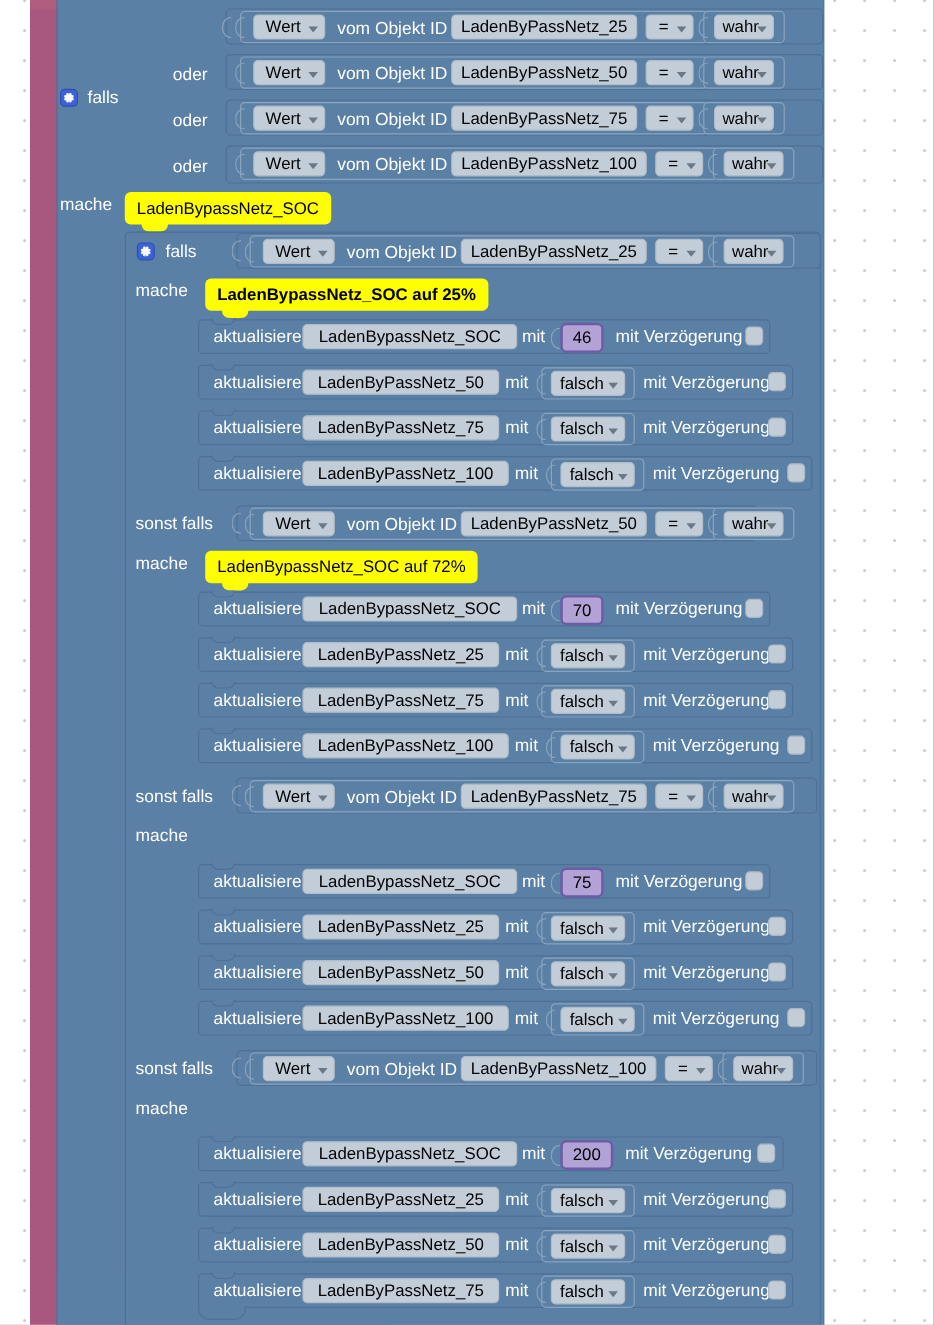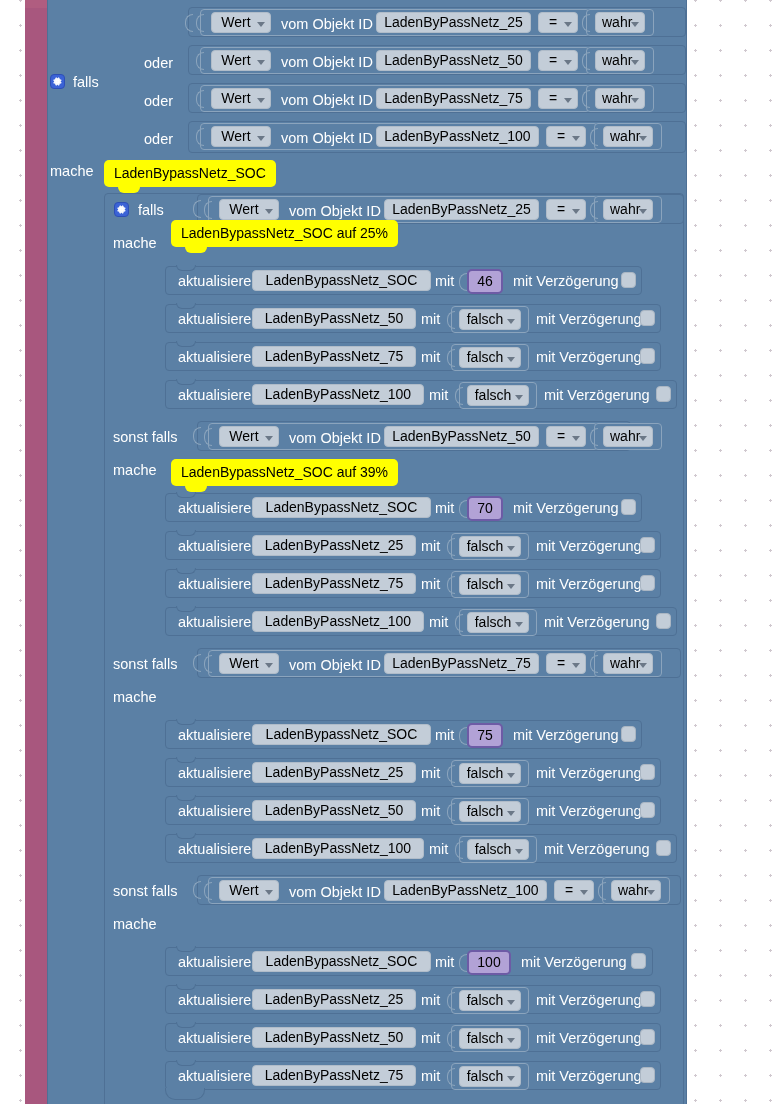--- a/index.html
+++ b/index.html
@@ -242,21 +242,21 @@
   <div class="tab" style="left:204px; top:201px;"></div>
   <div class="field dd" style="left:219px; top:199px; width:60px;">Wert</div>
   <div class="row-label" style="left:289px; top:204px;">vom Objekt ID</div>
   <div class="field" style="left:384px; top:199px; width:155px;">LadenByPassNetz_25</div>
   <div class="field dd" style="left:546px; top:199px; width:40px;">=</div>
   <div class="socket" style="left:594px; top:196px; width:68px;"></div>
   <div class="tab" style="left:590px; top:201px;"></div>
   <div class="field dd" style="left:603px; top:199px; width:50px;">wahr</div>
 
   <div class="row-label" style="left:113px; top:236px;">mache</div>
-  <div class="comment" style="left:171px; top:220px;">LadenBypassNetz_SOC auf 25%</div>
+  <div class="comment" style="left:171px; top:232px;font-weight:bold;">LadenBypassNetz_SOC auf 25%</div>
 
   <div class="blk" style="left:165px; top:266px; width:477px; height:29px;"></div>
   <div class="notch-b" style="left:176px; top:265px;"></div>
   <div class="row-label" style="left:178px; top:274px;">aktualisiere</div>
   <div class="field" style="left:252px; top:270px; width:179px;">LadenBypassNetz_SOC</div>
   <div class="row-label" style="left:435px; top:274px;">mit</div>
   <div class="tab" style="left:459px; top:273px;"></div>
   <div class="numblk" style="left:467px; top:269px; width:36px;">46</div>
   <div class="row-label" style="left:513px; top:274px;">mit Verzögerung</div>
   <div class="cbox" style="left:621px; top:272px;"></div>
@@ -301,21 +301,21 @@
   <div class="tab" style="left:204px; top:428px;"></div>
   <div class="field dd" style="left:219px; top:426px; width:60px;">Wert</div>
   <div class="row-label" style="left:289px; top:431px;">vom Objekt ID</div>
   <div class="field" style="left:384px; top:426px; width:155px;">LadenByPassNetz_50</div>
   <div class="field dd" style="left:546px; top:426px; width:40px;">=</div>
   <div class="socket" style="left:594px; top:423px; width:68px;"></div>
   <div class="tab" style="left:590px; top:428px;"></div>
   <div class="field dd" style="left:603px; top:426px; width:50px;">wahr</div>
 
   <div class="row-label" style="left:113px; top:463px;">mache</div>
-  <div class="comment" style="left:171px; top:459px;">LadenBypassNetz_SOC auf 39%</div>
+  <div class="comment" style="left:171px; top:459px;">LadenBypassNetz_SOC auf 72%</div>
 
   <div class="blk" style="left:165px; top:493px; width:477px; height:29px;"></div>
   <div class="notch-b" style="left:176px; top:492px;"></div>
   <div class="row-label" style="left:178px; top:501px;">aktualisiere</div>
   <div class="field" style="left:252px; top:497px; width:179px;">LadenBypassNetz_SOC</div>
   <div class="row-label" style="left:435px; top:501px;">mit</div>
   <div class="tab" style="left:459px; top:500px;"></div>
   <div class="numblk" style="left:467px; top:496px; width:36px;">70</div>
   <div class="row-label" style="left:513px; top:501px;">mit Verzögerung</div>
   <div class="cbox" style="left:621px; top:499px;"></div>
@@ -425,21 +425,21 @@
   <div class="field dd" style="left:611px; top:880px; width:50px;">wahr</div>
 
   <div class="row-label" style="left:113px; top:917px;">mache</div>
 
   <div class="blk" style="left:165px; top:947px; width:488px; height:29px;"></div>
   <div class="notch-b" style="left:176px; top:946px;"></div>
   <div class="row-label" style="left:178px; top:955px;">aktualisiere</div>
   <div class="field" style="left:252px; top:951px; width:179px;">LadenBypassNetz_SOC</div>
   <div class="row-label" style="left:435px; top:955px;">mit</div>
   <div class="tab" style="left:459px; top:954px;"></div>
-  <div class="numblk" style="left:467px; top:950px; width:44px;">100</div>
+  <div class="numblk" style="left:467px; top:950px; width:44px;">200</div>
   <div class="row-label" style="left:521px; top:955px;">mit Verzögerung</div>
   <div class="cbox" style="left:631px; top:953px;"></div>
 
   <div class="blk" style="left:165px; top:985px; width:496px; height:29px;"></div>
   <div class="notch-b" style="left:176px; top:984px;"></div>
   <div class="row-label" style="left:178px; top:993px;">aktualisiere</div>
   <div class="field" style="left:252px; top:989px; width:164px;">LadenByPassNetz_25</div>
   <div class="row-label" style="left:421px; top:993px;">mit</div>
   <div class="socket" style="left:451px; top:987px; width:78px;"></div>
   <div class="tab" style="left:447px; top:992px;"></div>

